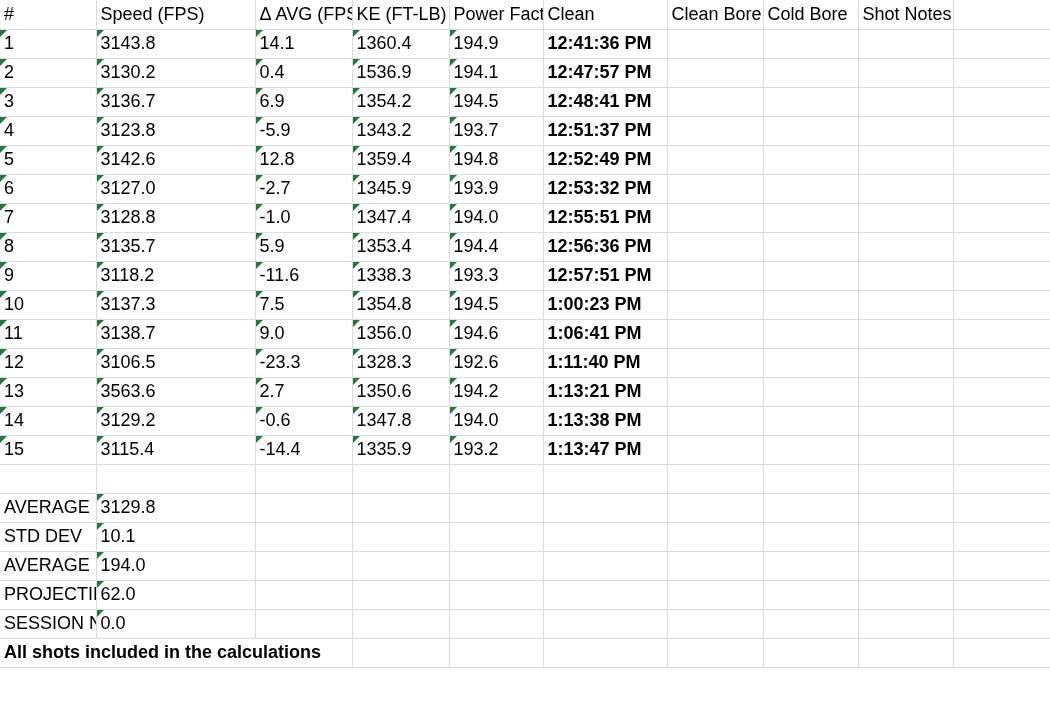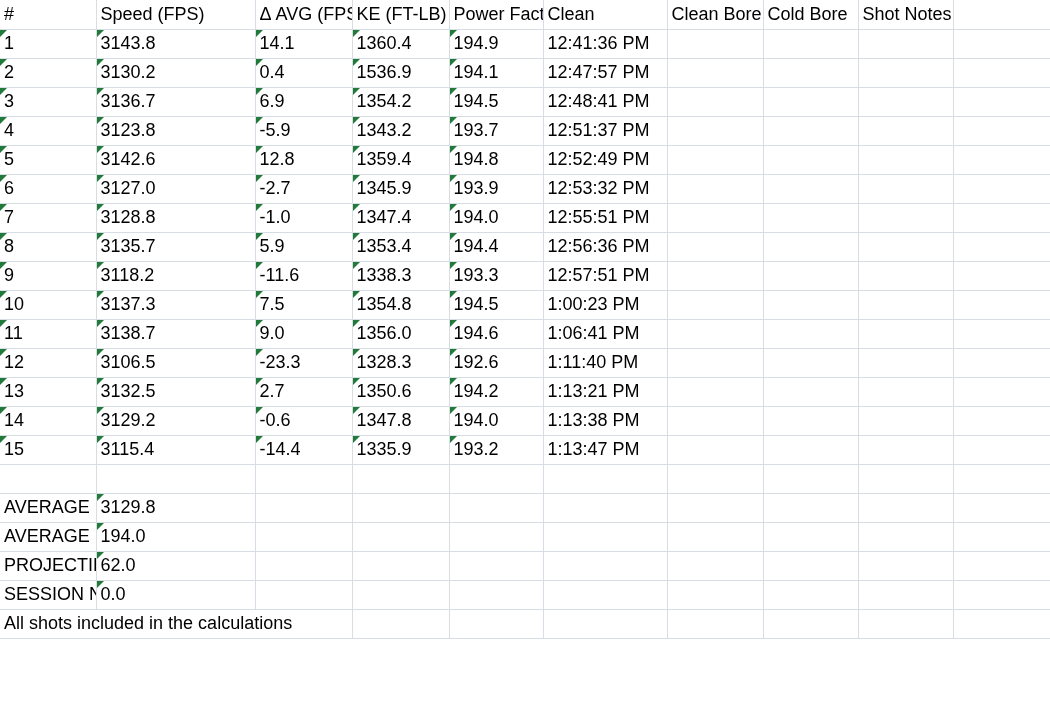--- a/index.html
+++ b/index.html
@@ -32,21 +32,21 @@
     border-bottom: 1px solid var(--grid-color);
     vertical-align: middle;
     white-space: nowrap;
     padding: 0 0 0 4px;
     font-weight: 400;
     height: 29px;
   }
   td:last-child { border-right: none; }
   td.clip { overflow: hidden; }
   td.rel { position: relative; }
-  td.ovf { overflow: visible; }
+  td.ovf { overflow: visible; font-weight: bold; }
   .tri {
     position: absolute;
     top: 0;
     left: 0;
     width: 0;
     height: 0;
     border-top: 7px solid var(--tri-color);
     border-right: 7px solid transparent;
   }
 </style>
@@ -223,21 +223,21 @@
     <td class="rel"><span class="tri"></span><span>1328.3</span></td>
     <td class="rel"><span class="tri"></span><span>192.6</span></td>
     <td class="ovf"><span>1:11:40 PM</span></td>
     <td></td>
     <td></td>
     <td></td>
     <td></td>
   </tr>
         <tr>
     <td class="rel"><span class="tri"></span><span>13</span></td>
-    <td class="rel"><span class="tri"></span><span>3132.5</span></td>
+    <td class="rel"><span class="tri"></span><span>3563.6</span></td>
     <td class="rel"><span class="tri"></span><span>2.7</span></td>
     <td class="rel"><span class="tri"></span><span>1350.6</span></td>
     <td class="rel"><span class="tri"></span><span>194.2</span></td>
     <td class="ovf"><span>1:13:21 PM</span></td>
     <td></td>
     <td></td>
     <td></td>
     <td></td>
   </tr>
         <tr>
@@ -288,20 +288,32 @@
     <td></td>
     <td></td>
     <td></td>
     <td></td>
     <td></td>
     <td></td>
     <td></td>
     <td></td>
   </tr>
         <tr>
+    <td class="clip"><span>STD DEV</span></td>
+    <td class="rel"><span class="tri"></span><span>10.1</span></td>
+    <td></td>
+    <td></td>
+    <td></td>
+    <td></td>
+    <td></td>
+    <td></td>
+    <td></td>
+    <td></td>
+  </tr>
+        <tr>
     <td class="clip"><span>AVERAGE</span></td>
     <td class="rel"><span class="tri"></span><span>194.0</span></td>
     <td></td>
     <td></td>
     <td></td>
     <td></td>
     <td></td>
     <td></td>
     <td></td>
     <td></td>

